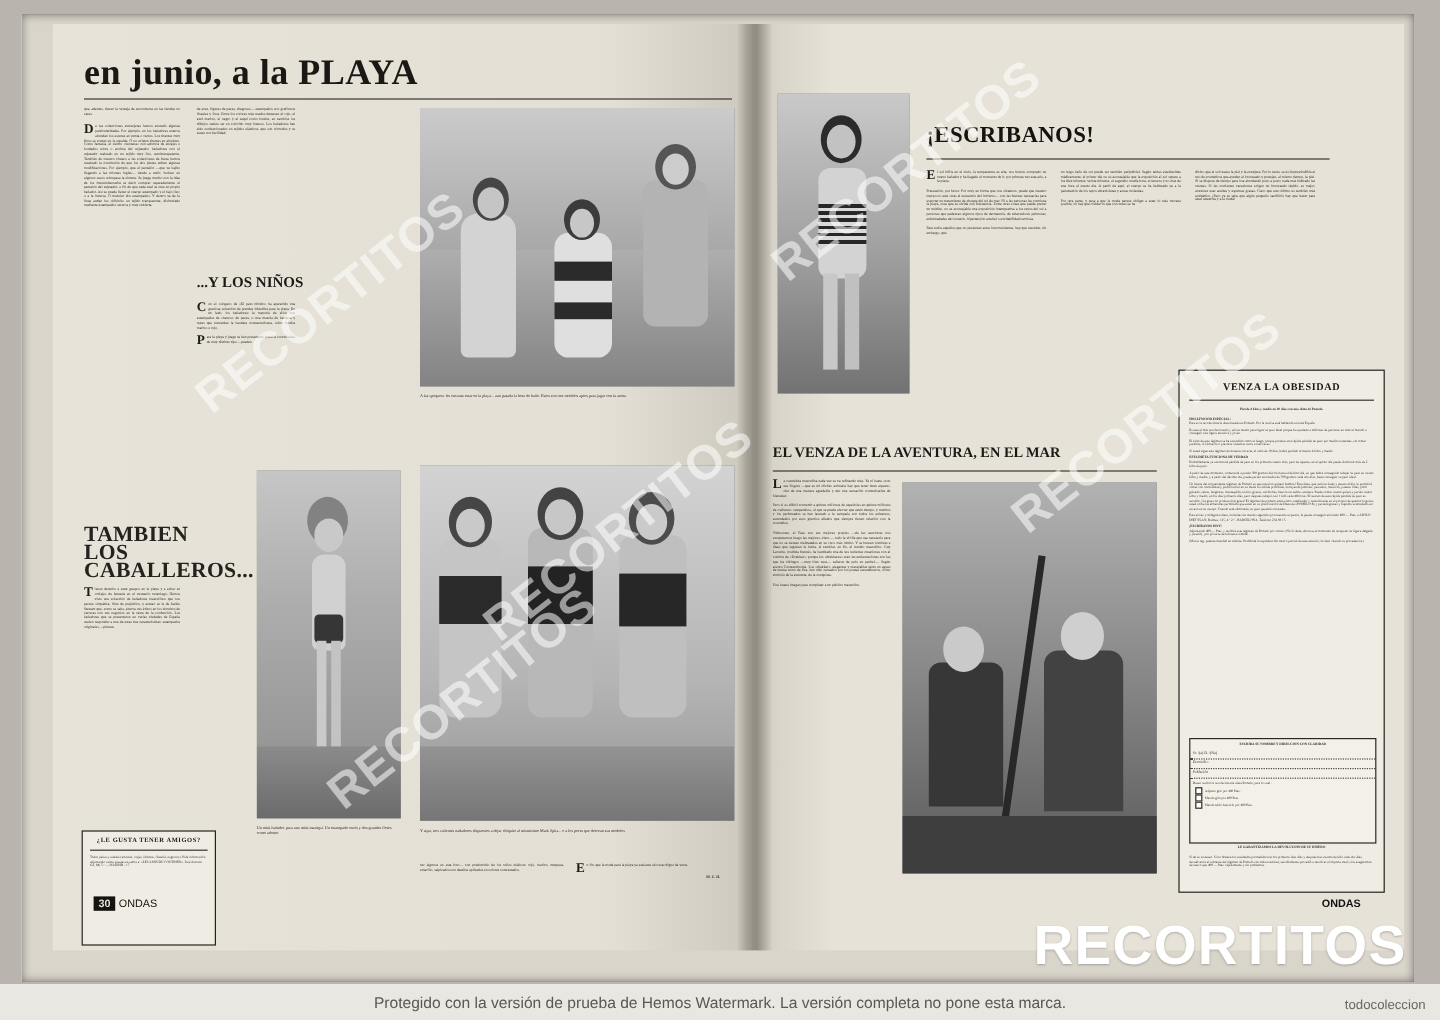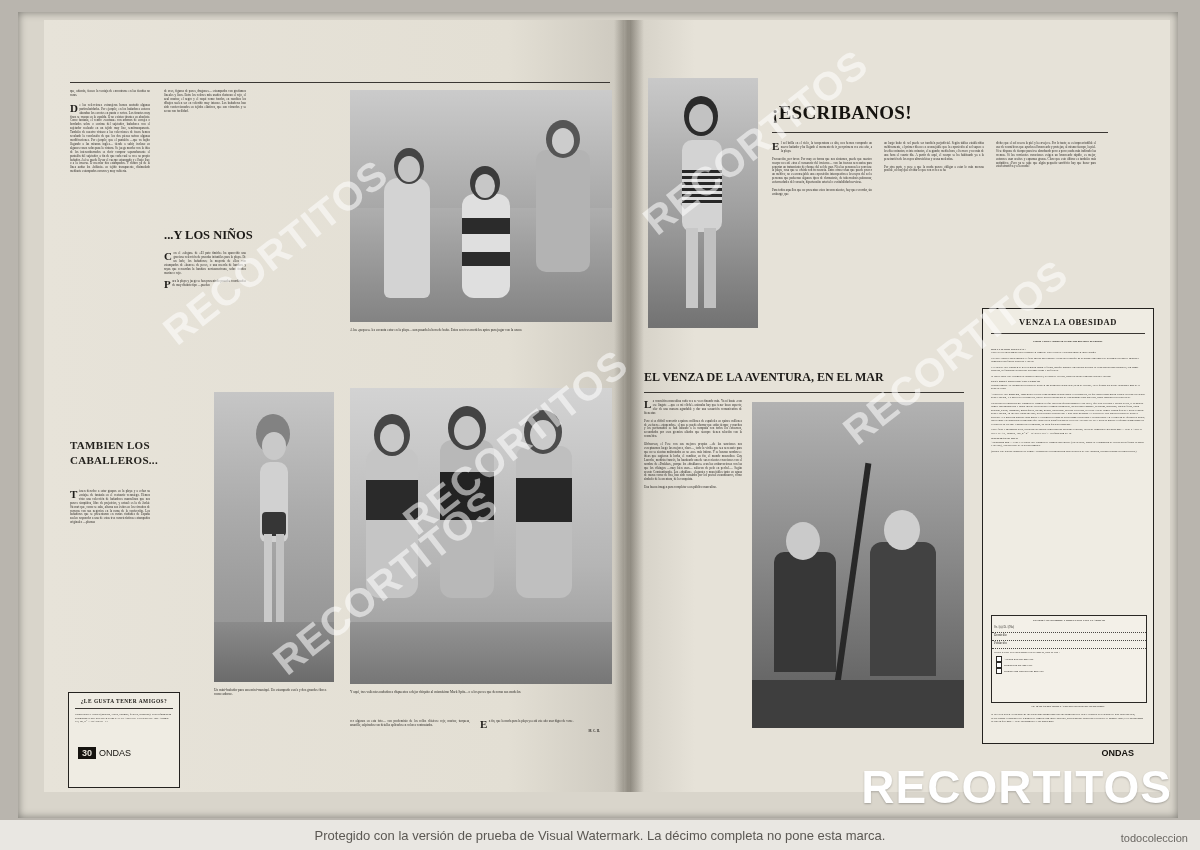--- a/index.html
+++ b/index.html
@@ -39,21 +39,21 @@
     font-family:"Liberation Serif", serif;
   }
   .dropcap::first-letter{
     float:left;font-size:11px;line-height:9px;font-weight:bold;padding-right:1.5px;color:#1d1b18;
   }
   h1.headline{
     margin:0;font-family:"Liberation Serif", serif;
     font-size:30px;font-weight:bold;color:#1a1815;letter-spacing:.4px;
   }
   h2.sub{
-    margin:0;font-size:11px;font-weight:bold;color:#1c1a17;letter-spacing:.3px;
+    margin:0;font-size:18px;font-weight:bold;color:#1c1a17;letter-spacing:.3px;
   }
   h2.sub2{
     margin:0;font-size:12.5px;font-weight:bold;color:#1c1a17;
   }
   .rule{height:1px;background:#3a3733;}
   .caption{font-size:3.4px;line-height:4.3px;color:#2c2a26;}
   
   .photo{
     position:absolute;overflow:hidden;
     background:#8d8a84;
@@ -112,20 +112,21 @@
   }
 </style>
 </head>
 <body>
 
 <div id="scan">
   <div id="magazine">
 
     <div class="page" id="page-left">
 
+      <h1 class="headline" style="position:absolute;left:26px;top:24px;">en junio, a la PLAYA</h1>
       <div class="rule" style="position:absolute;left:26px;top:62px;width:540px;"></div>
 
       <div class="col" style="left:26px;top:70px;width:80px;">
         <div class="txt">que, además, tienen la ventaja de encontrarse en las tiendas no caras.</div>
         <div class="txt dropcap" style="margin-top:6px;">De las colecciones extranjeras hemos anotado algunas particularidades. Por ejemplo, en los bañadores enteros abundan los escotes en punta o rectos. Los tirantes muy finos se cruzan en la espalda. O no existen tirantes en absoluto. Como fantasía, el centro «ventana» con adornos de encajes o bordados sobre o encima del sujetador, bañadores con el sujetador realzado en un tejido muy liso, semitransparente. También de nuestro vistazo a las colecciones de fuera hemos recabado la conclusión de que los dos piezas sufren algunas modificaciones. Por ejemplo, que el pantalón —que va bajito llegando a las mismas ingles— tiende a subir, incluso en algunos casos sobrepasa la cintura. Se juega mucho con la idea de los interembarcados es decir comprar separadamente el pantalón del sujetador, a fin de que cada cual se cree su propio bañador. Así se puede llevar el cuerpo estampado y el bajo liso; o a la inversa. O mezclar dos estampados. Y dentro ya de la línea audaz los «bikinis» en tejido transparente, disimulado mediante estampados oscuros y muy cubierta.</div>
       </div>
 
       <h2 class="sub" style="position:absolute;left:26px;top:418px;width:85px;line-height:15px;color:#24221e;">TAMBIEN LOS CABALLEROS...</h2>
       <div class="col" style="left:26px;top:470px;width:80px;">
         <div class="txt dropcap">Tienen derecho a estar guapos en la playa y a echar su «miaja» de fantasía en el vestuario veraniego. Hemos visto una colección de bañadores masculinos que nos parece simpática, libre de prejuicios, y actual: es la de Jackie Stewart que, como se sabe, alterna sus éxitos en los circuitos de carreras con sus negocios en la rama de la confección. Los bañadores que se presentaron en varias ciudades de España suelen responder a una de estas tres características: estampados originales —plumas</div>
@@ -298,16 +299,16 @@
 
   <div class="wm-diag" style="left:140px;top:230px;font-size:40px;">RECORTITOS</div>
   <div class="wm-diag" style="left:380px;top:420px;font-size:40px;">RECORTITOS</div>
   <div class="wm-diag" style="left:620px;top:120px;font-size:40px;">RECORTITOS</div>
   <div class="wm-diag" style="left:820px;top:330px;font-size:40px;">RECORTITOS</div>
   <div class="wm-diag" style="left:250px;top:560px;font-size:40px;">RECORTITOS</div>
 
   <div id="recortitos">RECORTITOS</div>
 
   <div id="watermark-bar">
-    <span>Protegido con la versión de prueba de Visual Watermark. La décimo completa no pone esta marca.</span>
+    <span>Protegido con la versión de prueba de Hemos Watermark. La versión completa no pone esta marca.</span>
   </div>
   <div id="todo">todocoleccion</div>
 </div>
 
 </body></html>

